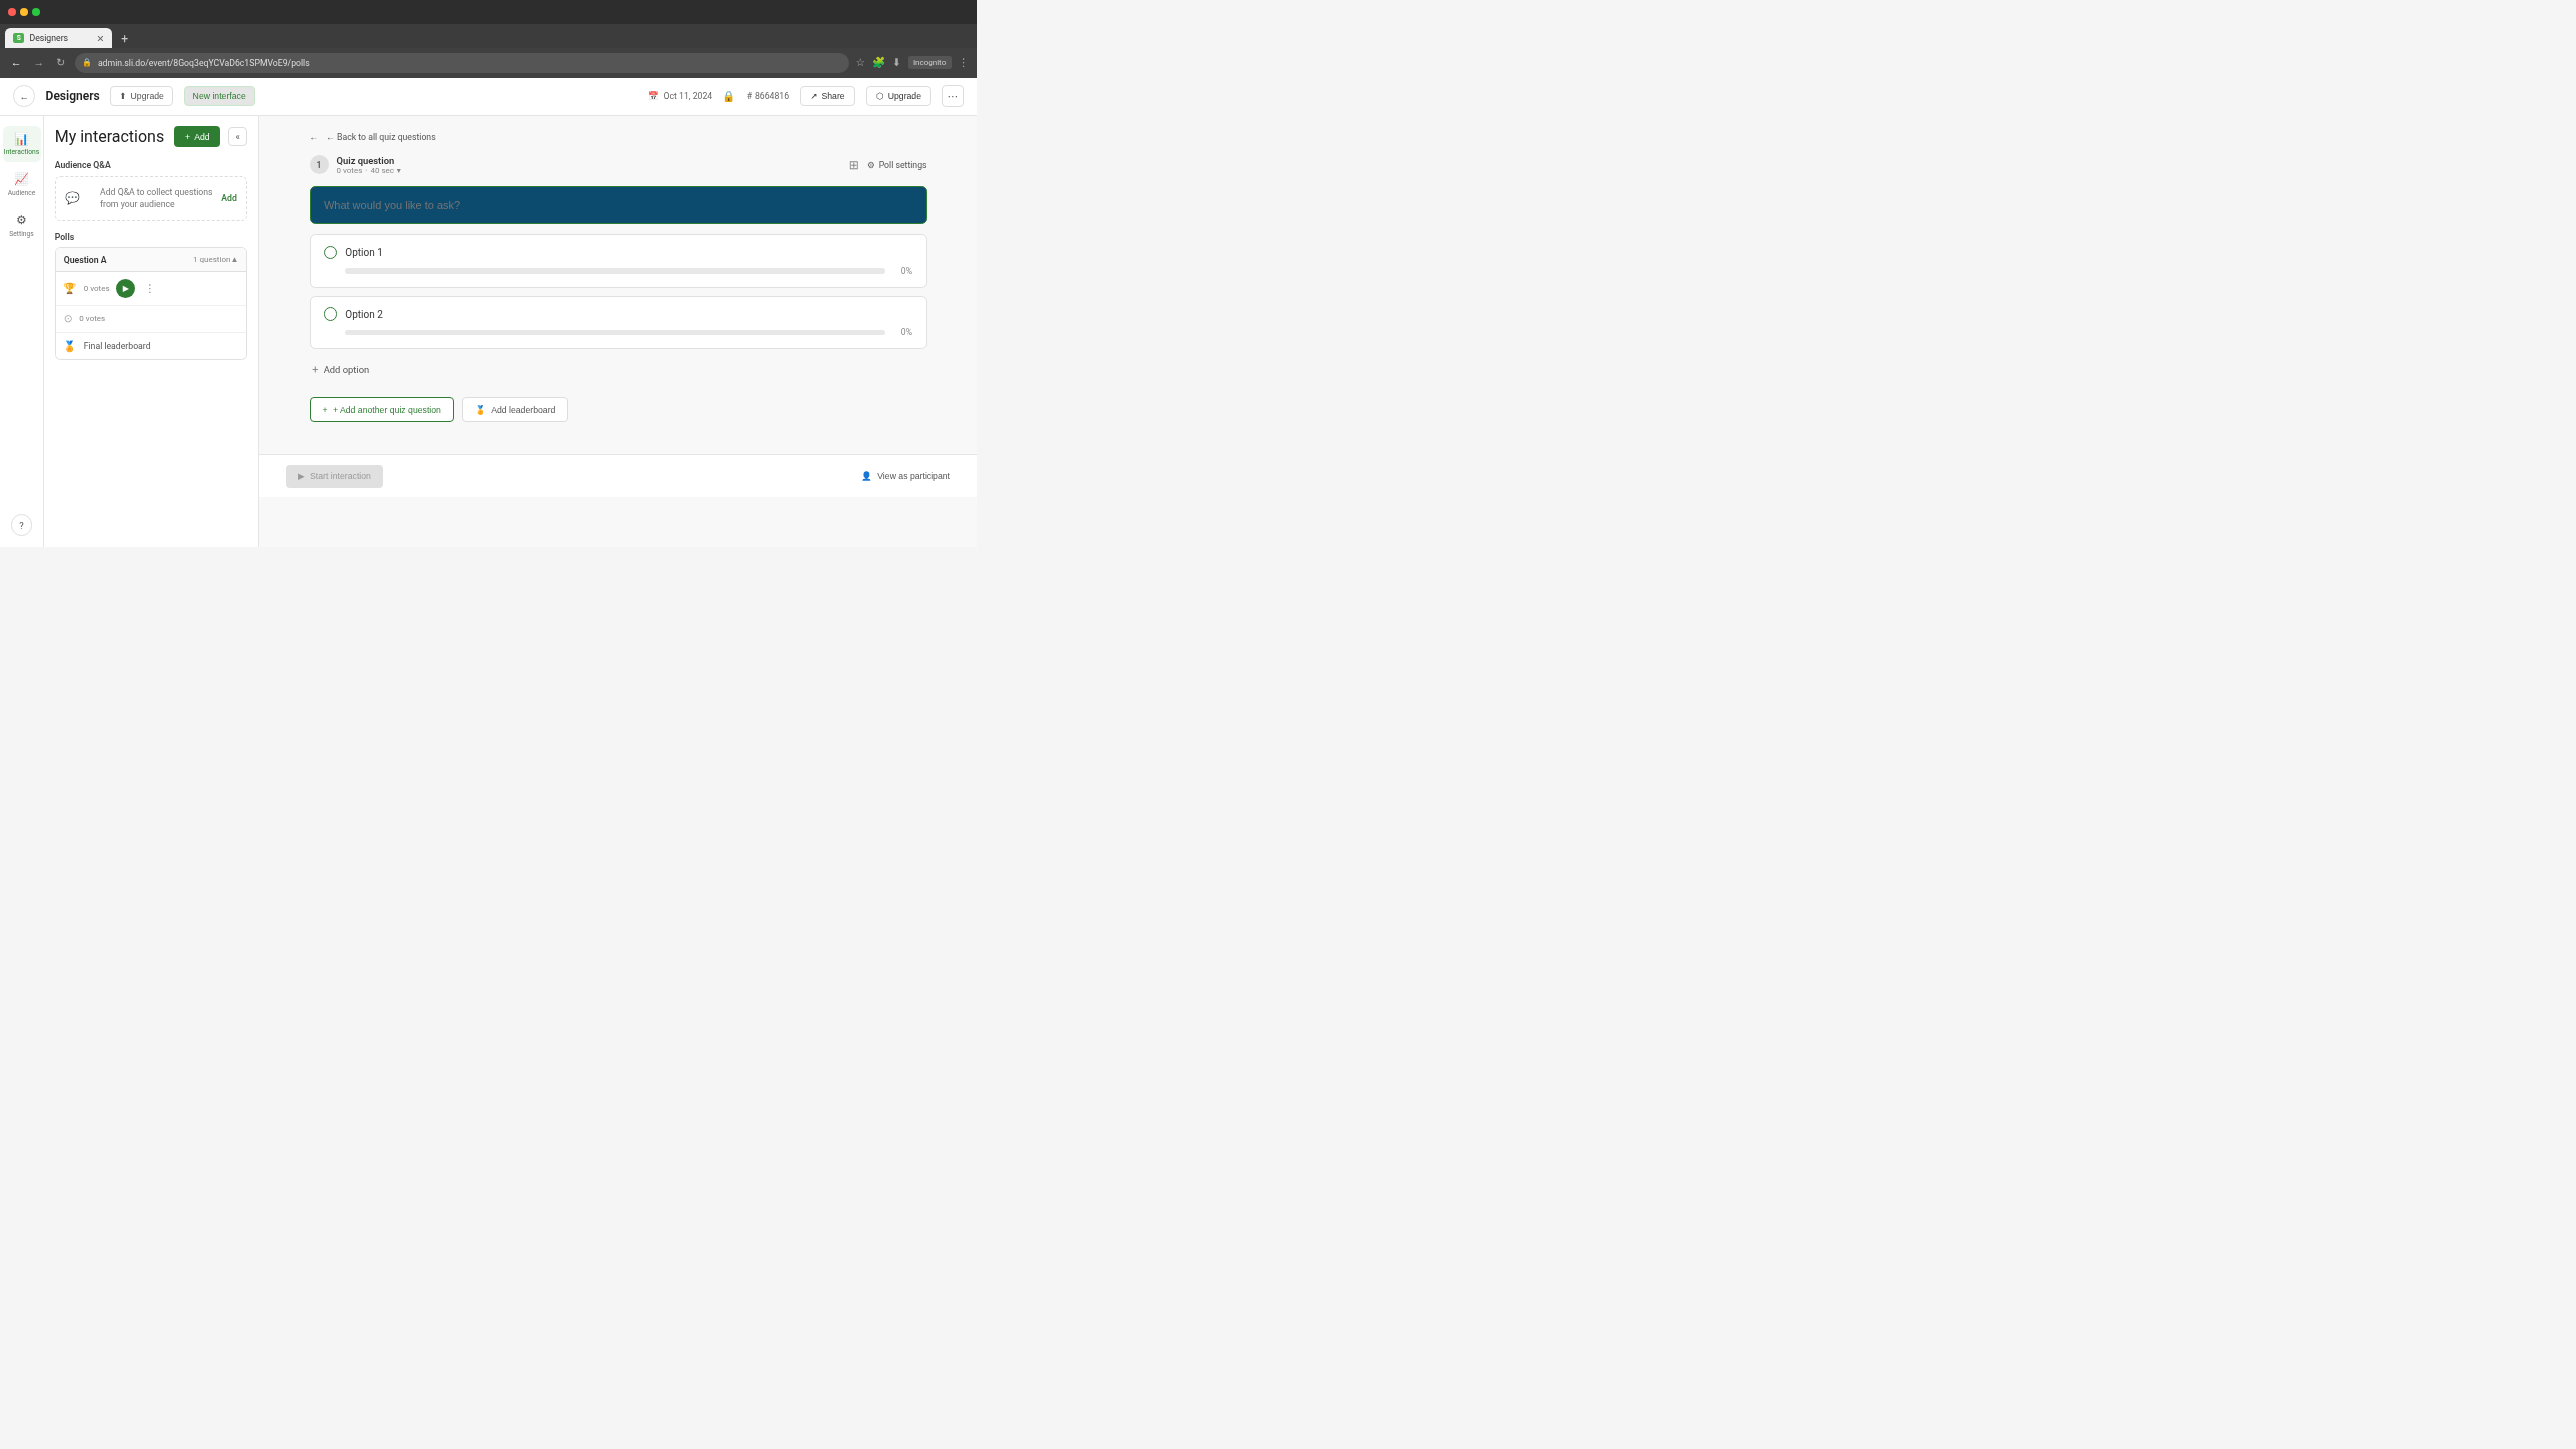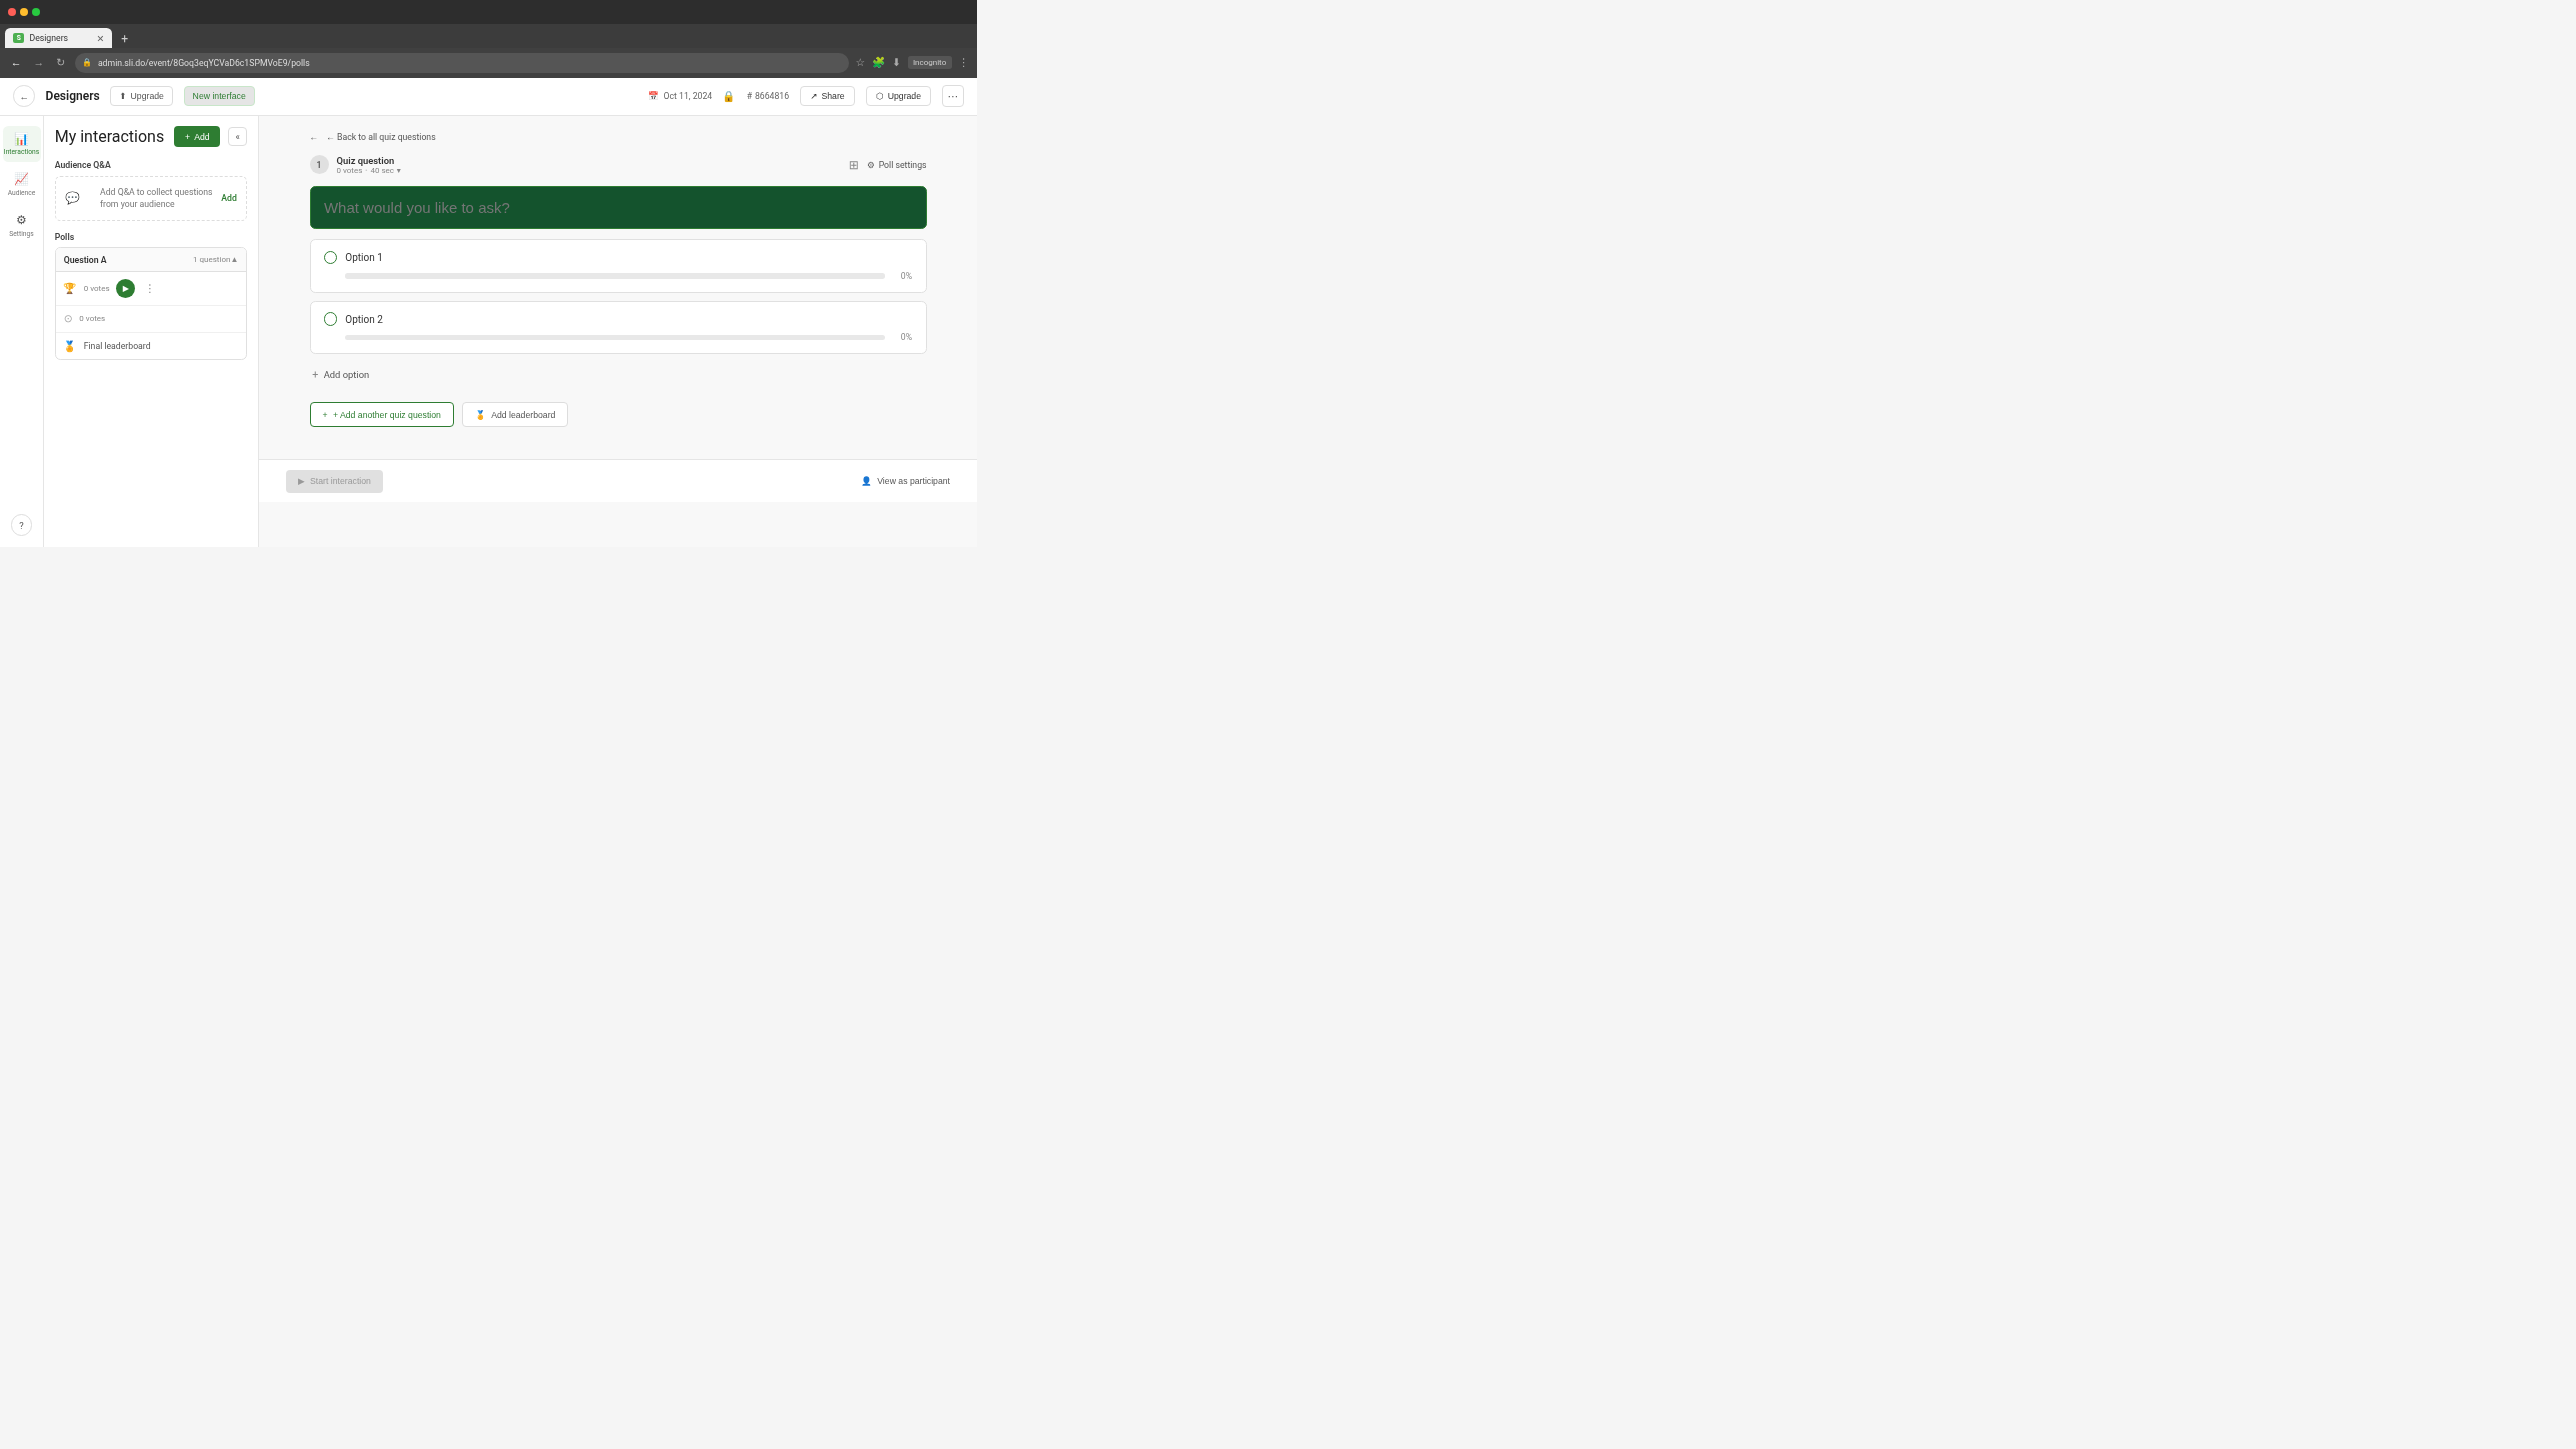--- a/index.html
+++ b/index.html
@@ -425,23 +425,23 @@
       display: flex; align-items: center; gap: 4px;
       font-size: 8.7px; color: #555;
       cursor: pointer;
     }
 
     .question-input {
       width: 100%;
       border: 1.3px solid #2e7d32;
       border-radius: 5.4px;
       padding: 12px 13.4px;
-      font-size: 15px;
+      font-size: 11px;
       color: #999;
-      background: #14532d;
+      background: #0c4a6e;
       margin-bottom: 10.7px;
       outline: none;
     }
 
     .option-card {
       background: #fff;
       border: 0.7px solid #e0e0e0;
       border-radius: 5.4px;
       padding: 10.7px 13.4px;
       margin-bottom: 8px;

